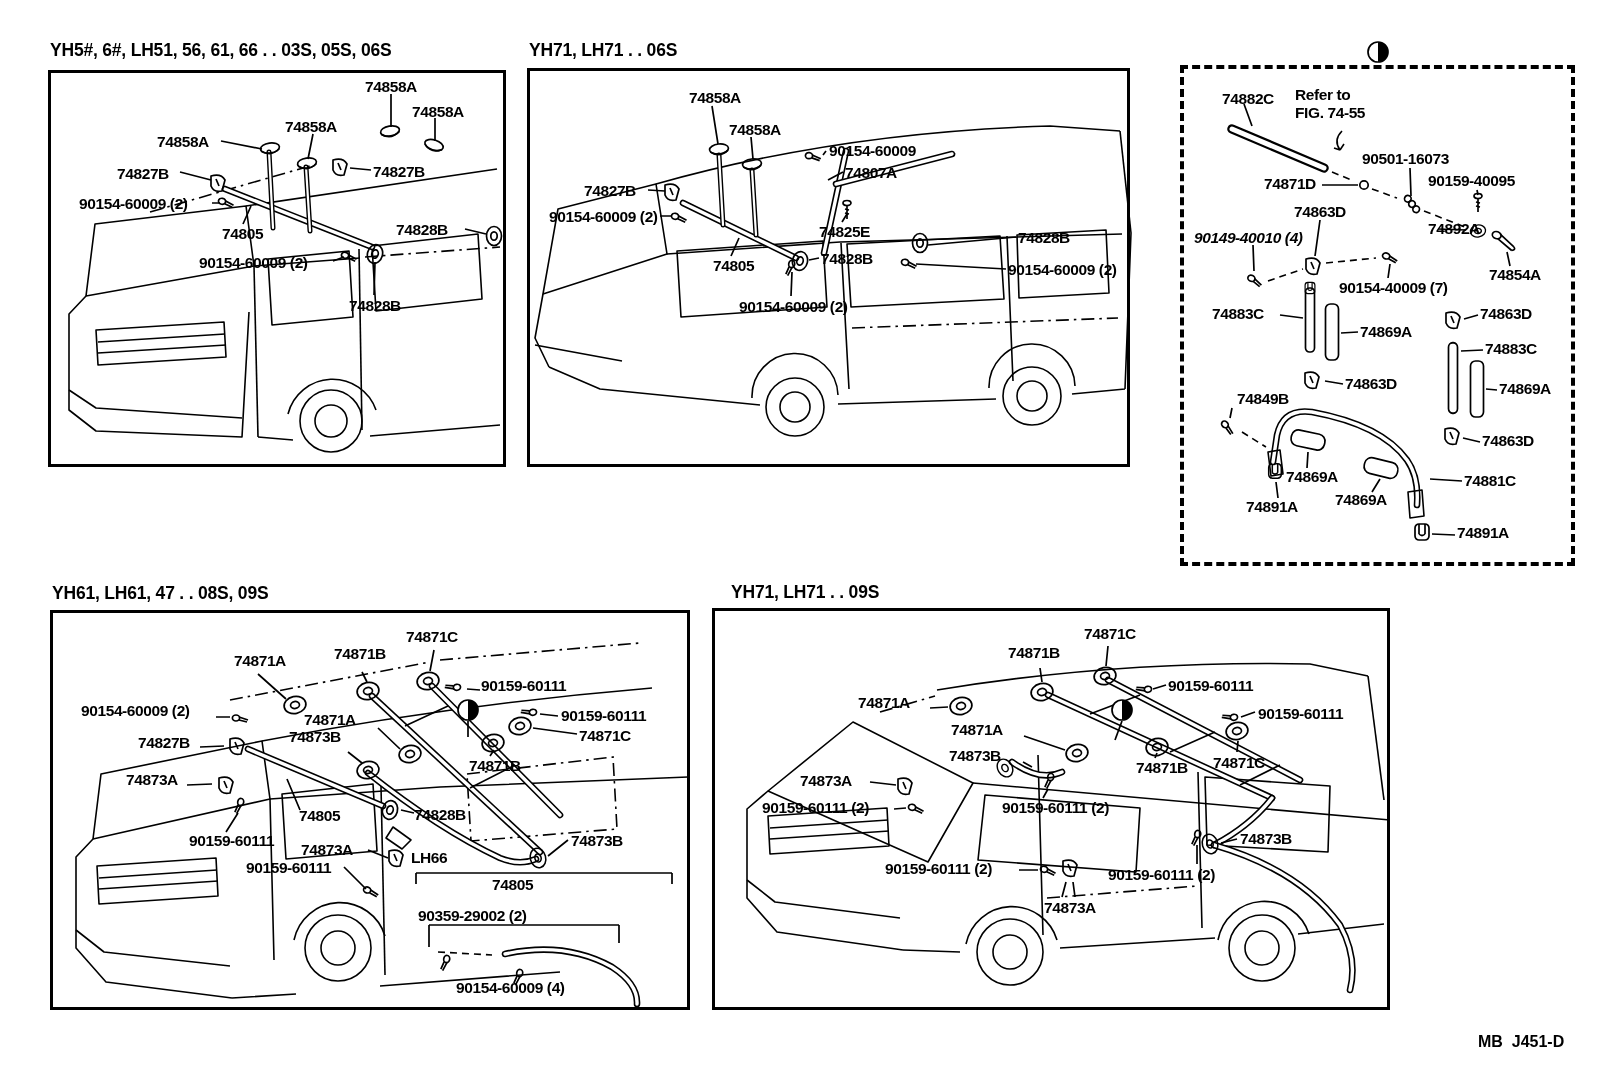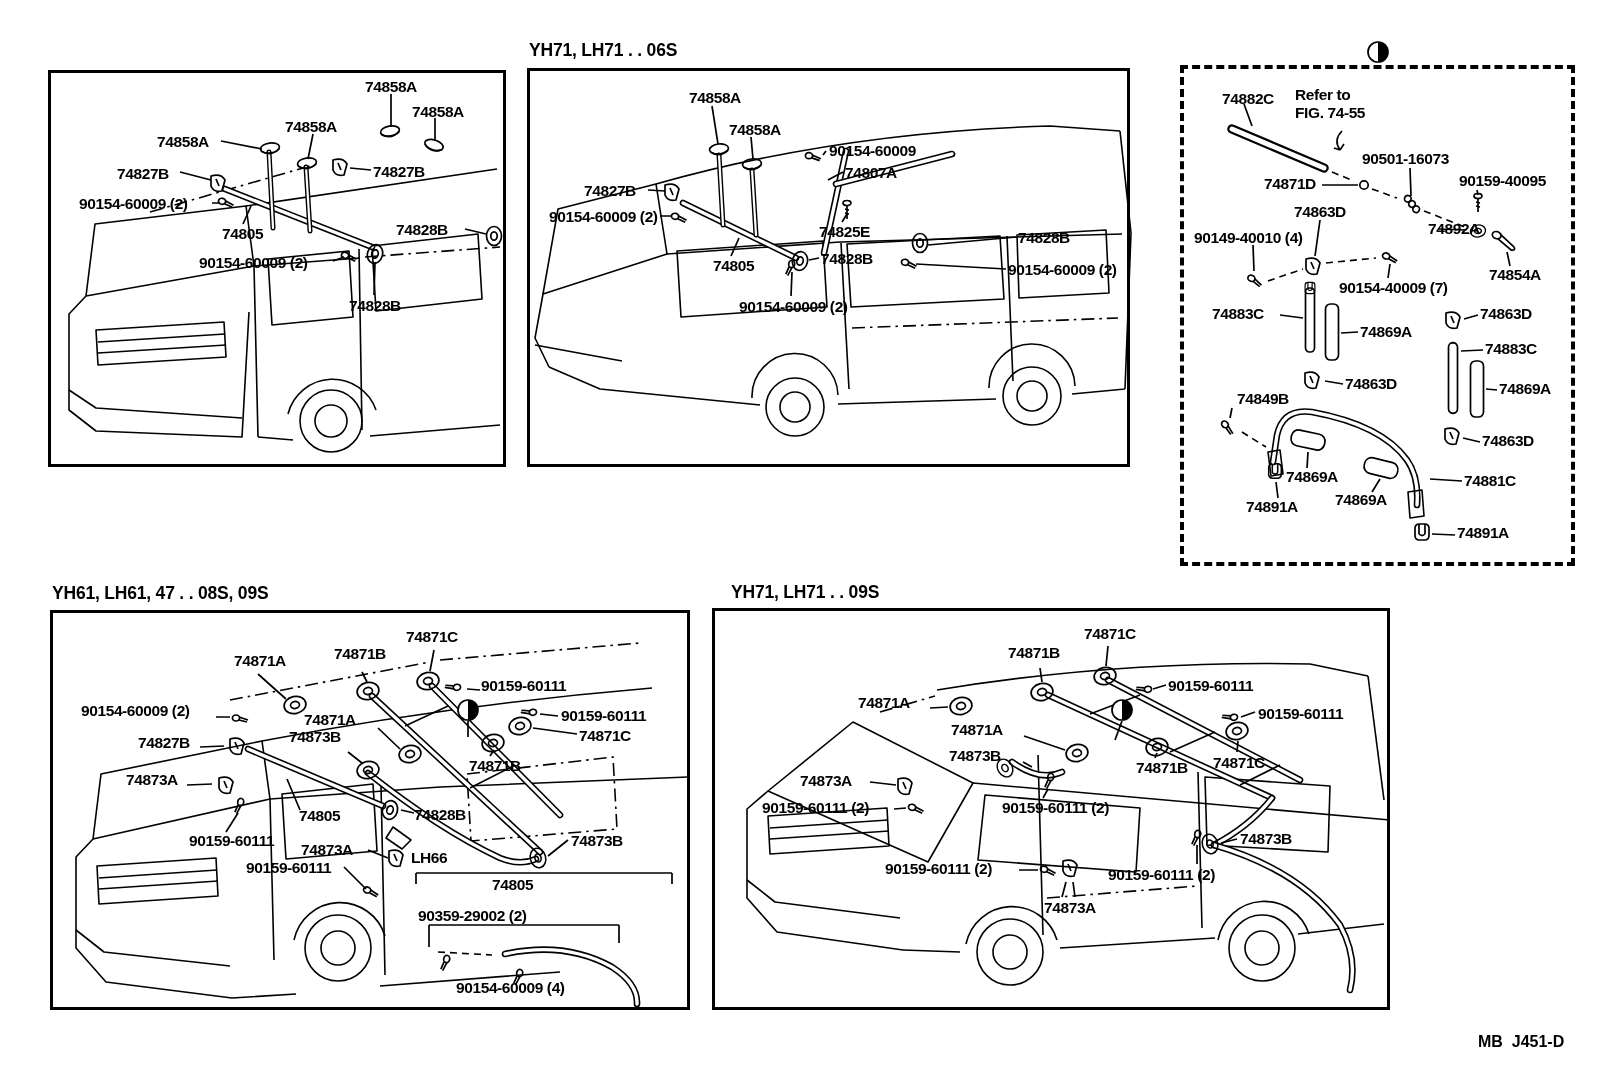--- a/index.html
+++ b/index.html
@@ -28,20 +28,21 @@
 <body>
 
 <div id="canvas">
 
   <div class="panel" style="left:48px;top:70px;width:458px;height:397px;"></div>
   <div class="panel" style="left:527px;top:68px;width:603px;height:399px;"></div>
   <div class="panel dashed" style="left:1180px;top:65px;width:395px;height:501px;"></div>
   <div class="panel" style="left:50px;top:610px;width:640px;height:400px;"></div>
   <div class="panel" style="left:712px;top:608px;width:678px;height:402px;"></div>
 
+  <div class="panel-title" style="left:50px;top:40px;">YH5#, 6#, LH51, 56, 61, 66 . . 03S, 05S, 06S</div>
   <div class="panel-title" style="left:529px;top:40px;">YH71, LH71 . . 06S</div>
   <div class="panel-title" style="left:52px;top:583px;">YH61, LH61, 47 . . 08S, 09S</div>
   <div class="panel-title" style="left:731px;top:582px;">YH71, LH71 . . 09S</div>
 
   <svg width="1608" height="1082" viewBox="0 0 1608 1082">
     <defs>
       <g id="s-ring">
           <ellipse rx="11" ry="8.5"></ellipse>
           <ellipse rx="4.5" ry="3.5"></ellipse>
         </g>
@@ -366,23 +367,23 @@
       <div class="part-label" style="left: 821px; top: 250px;">74828B</div>
       <div class="part-label" style="left: 713px; top: 257px;">74805</div>
       <div class="part-label" style="left: 1018px; top: 229px;">74828B</div>
       <div class="part-label" style="left: 1008px; top: 261px;">90154-60009 (2)</div>
       <div class="part-label" style="left: 739px; top: 298px;">90154-60009 (2)</div>
       <div class="part-label" style="left: 1222px; top: 90px;">74882C</div>
       <div class="part-label" style="left: 1295px; top: 86px;">Refer to
 FIG. 74-55</div>
       <div class="part-label" style="left: 1362px; top: 150px; text-align: center;">90501-16073</div>
       <div class="part-label" style="left: 1264px; top: 175px;">74871D</div>
-      <div class="part-label" style="left: 1428px; top: 172px; margin-left: 31px;">90159-40095</div>
+      <div class="part-label" style="left: 1428px; top: 172px;">90159-40095</div>
       <div class="part-label" style="left: 1294px; top: 203px;">74863D</div>
-      <div class="part-label" style="left: 1194px; top: 229px;">90149-40010 (4)</div>
+      <div class="part-label" style="left: 1194px; top: 229px; font-style: italic;">90149-40010 (4)</div>
       <div class="part-label" style="left: 1382px; top: 220px; margin-left: 46px;">74892A</div>
       <div class="part-label" style="left: 1339px; top: 279px;">90154-40009 (7)</div>
       <div class="part-label" style="left: 1489px; top: 266px;">74854A</div>
       <div class="part-label" style="left: 1212px; top: 305px;">74883C</div>
       <div class="part-label" style="left: 1360px; top: 323px;">74869A</div>
       <div class="part-label" style="left: 1480px; top: 305px;">74863D</div>
       <div class="part-label" style="left: 1485px; top: 340px;">74883C</div>
       <div class="part-label" style="left: 1499px; top: 380px;">74869A</div>
       <div class="part-label" style="left: 1345px; top: 375px;">74863D</div>
       <div class="part-label" style="left: 1200px; top: 390px; margin-left: 37px;">74849B</div>

